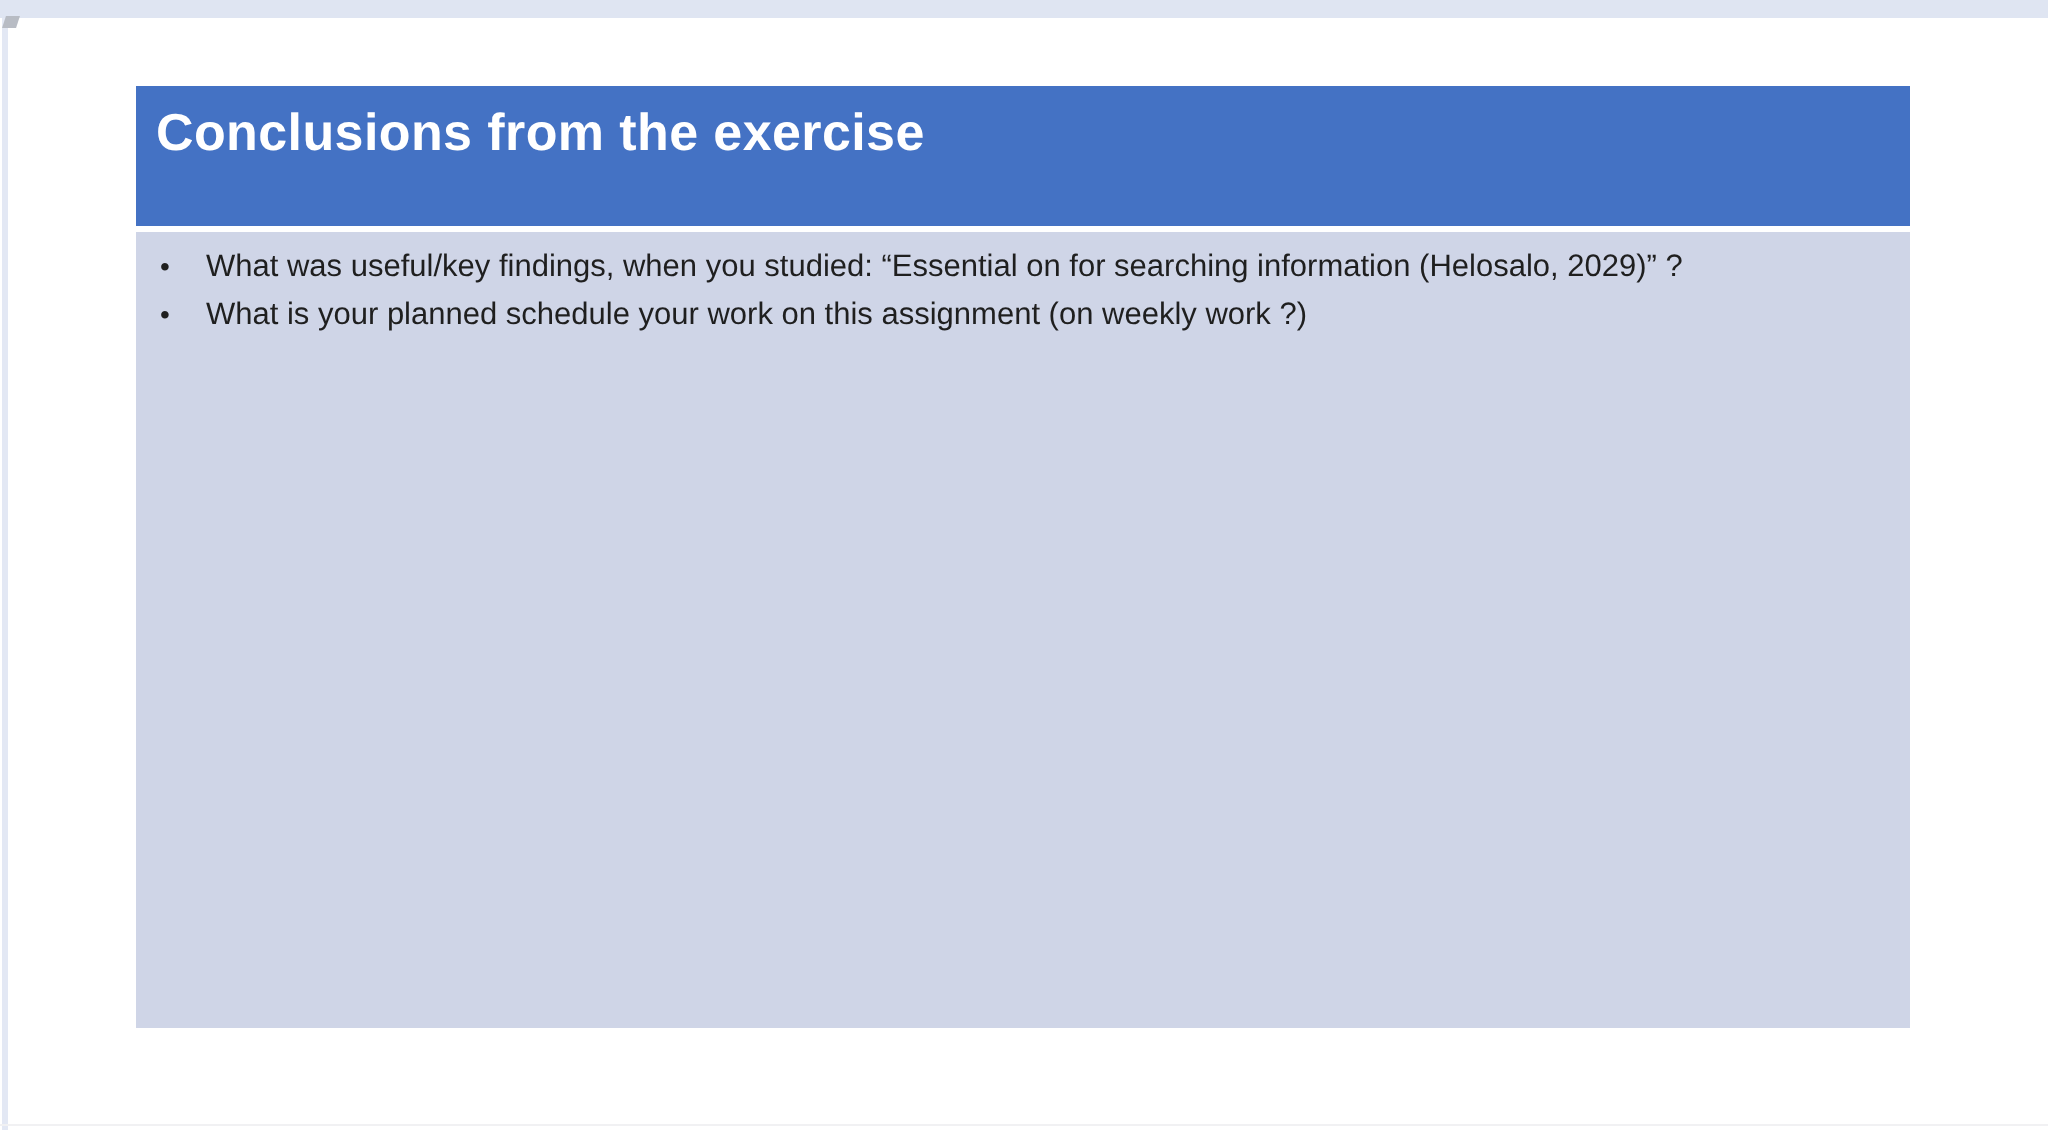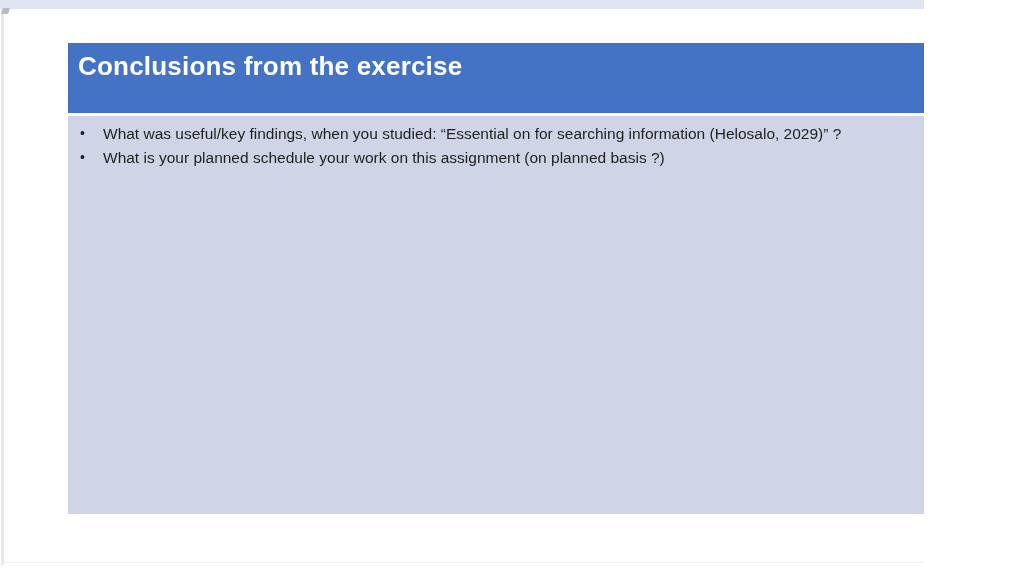--- a/index.html
+++ b/index.html
@@ -1,21 +1,21 @@
 <!DOCTYPE html>
 <html><head>
 <meta charset="utf-8">
 <style>
   * { margin: 0; padding: 0; box-sizing: border-box; }
   html, body { background: #ffffff; }
   body { font-family: "Liberation Sans", sans-serif; }
 
   .canvas {
     position: relative;
-    width: 924px;
+    width: 1024px;
     height: 574px;
     background: #ffffff;
     overflow: hidden;
   }
 
   
   .top-band {
     position: absolute;
     left: 0; top: 0;
     width: 1024px; height: 9px;
@@ -111,19 +111,19 @@
     <div class="slide-gap"></div>
 
     <div class="slide-body" style="background: rgb(207, 213, 231);">
       <ul class="bullet-list">
         <li class="bullet-item" style="color: rgb(31, 31, 31);">
           <span class="bullet-dot">•</span>
           <span class="bullet-text">What was useful/key findings, when you studied: “Essential on for searching information (Helosalo, 2029)” ?</span>
         </li>
         <li class="bullet-item" style="color: rgb(31, 31, 31);">
           <span class="bullet-dot">•</span>
-          <span class="bullet-text">What is your planned schedule your work on this assignment (on planned basis ?)</span>
+          <span class="bullet-text">What is your planned schedule your work on this assignment (on weekly work ?)</span>
         </li>
       </ul>
     </div>
 
   </div>
 </div>
 
 </body></html>

